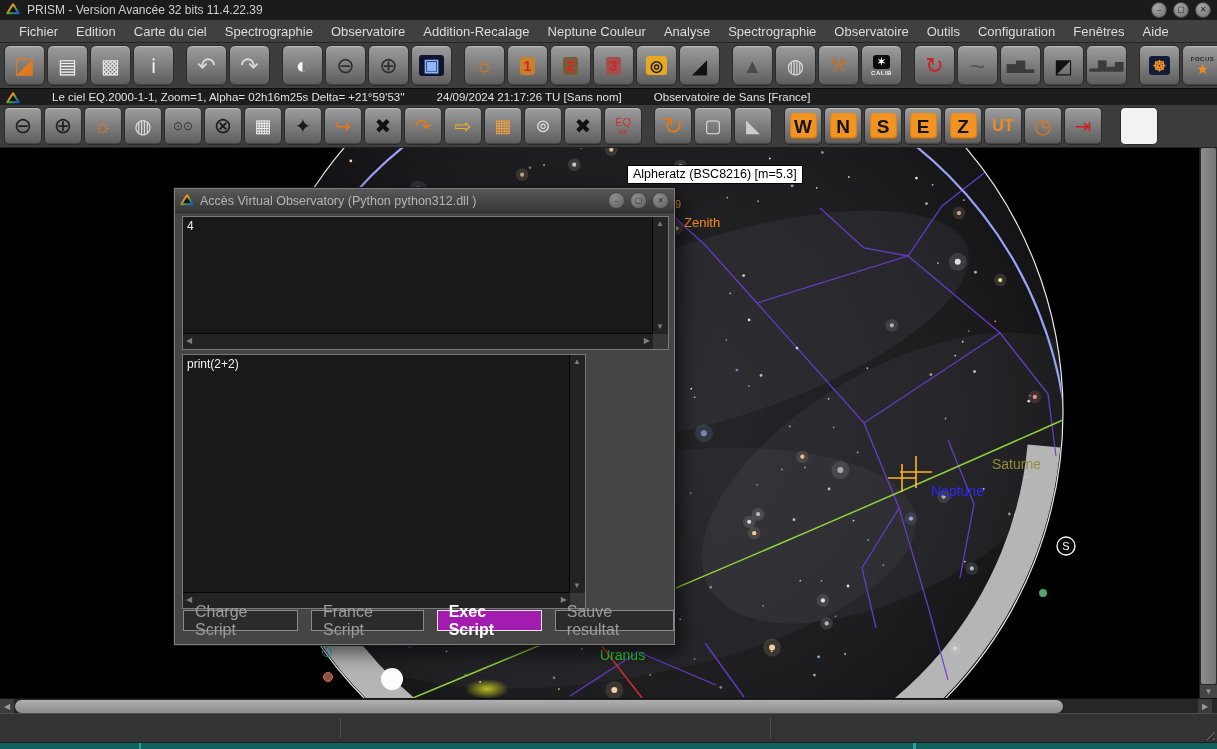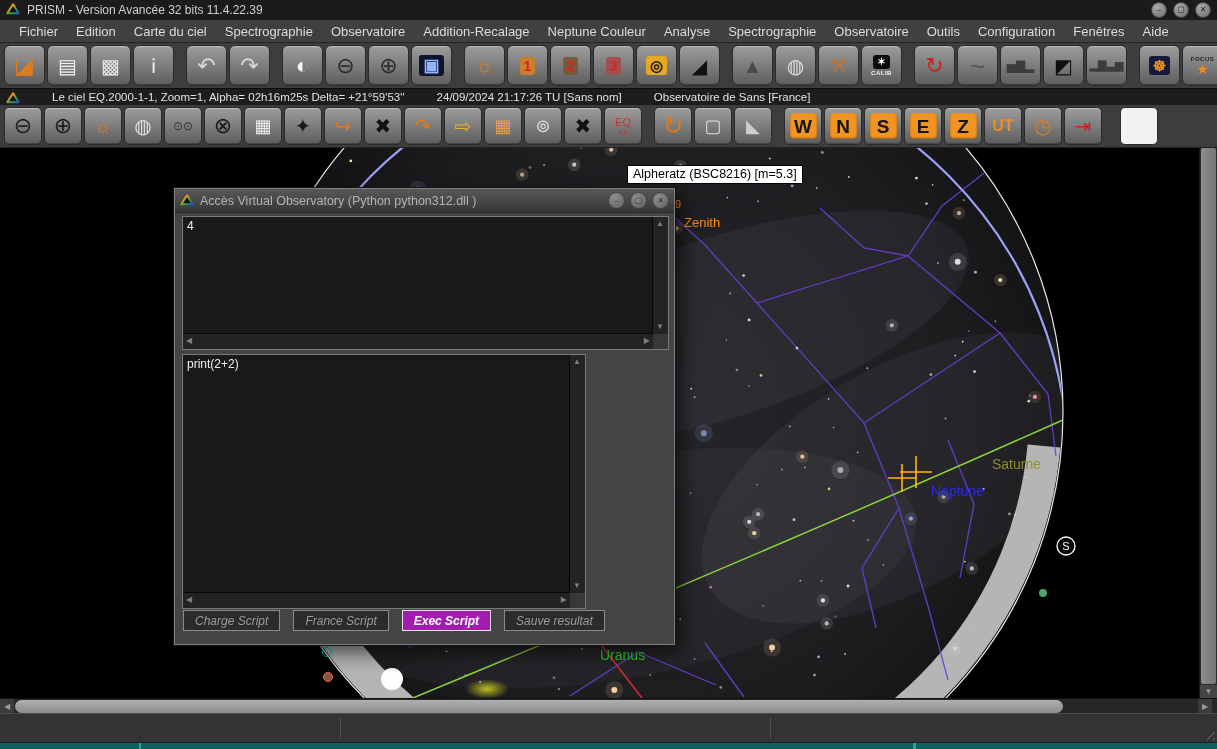--- a/index.html
+++ b/index.html
@@ -63,21 +63,21 @@
   .dlg-text{position:absolute;left:4px;top:2px;right:17px;bottom:17px;margin:0;font-family:"Liberation Sans",sans-serif;
             font-size:12px;color:#f0f0f0;white-space:pre;overflow:hidden;}
   .vscroll{position:absolute;top:0;right:0;bottom:15px;width:15px;background:#232323;border-left:1px solid #050505;}
   .hscroll{position:absolute;left:0;right:15px;bottom:0;height:15px;background:#232323;border-top:1px solid #050505;}
   .corner{position:absolute;right:0;bottom:0;width:15px;height:15px;background:#383838;}
   .arr{position:absolute;color:#7d7d7d;font-size:8px;line-height:1;}
   .vscroll .up{top:3px;left:3px;} .vscroll .down{bottom:3px;left:3px;}
   .hscroll .left{left:3px;top:3px;} .hscroll .right{right:3px;top:3px;}
   #dlg-buttons{position:absolute;left:8px;bottom:13px;display:flex;gap:13px;}
   .dlg-btn{height:19px;padding:0 11px;background:#2b2b2b;border:1px solid #8b8b8b;border-radius:0;color:#9c9c9c;
-           font-size:12px;display:flex;align-items:center;cursor:pointer;font-style:italic;}
+           font-size:16px;display:flex;align-items:center;cursor:pointer;}
   .dlg-btn.active{color:#ffffff;border-color:#e6e6e6;background:#a21caf;font-weight:bold;}
 
   
   #hscrollbar{height:15px;background:#262626;position:relative;border-top:1px solid #111;}
   #hscrollbar .sb-arr{position:absolute;top:0;width:14px;height:15px;background:#3c3c3c;color:#9a9a9a;font-size:8px;text-align:center;line-height:15px;}
   #hscrollbar .sb-left{left:0;} #hscrollbar .sb-right{right:5px;}
   #hscrollbar .sb-thumb{position:absolute;left:15px;top:1px;width:1048px;height:13px;border-radius:7px;background:linear-gradient(#b0b0b0,#8b8b8b);}
   #statusbar{height:29px;background:#333333;border-top:1px solid #4c4c4c;position:relative;}
   .sb-divider{position:absolute;top:4px;bottom:4px;width:1px;background:#4f4f4f;}
   #resize-grip{position:absolute;right:2px;bottom:2px;width:12px;height:12px;

